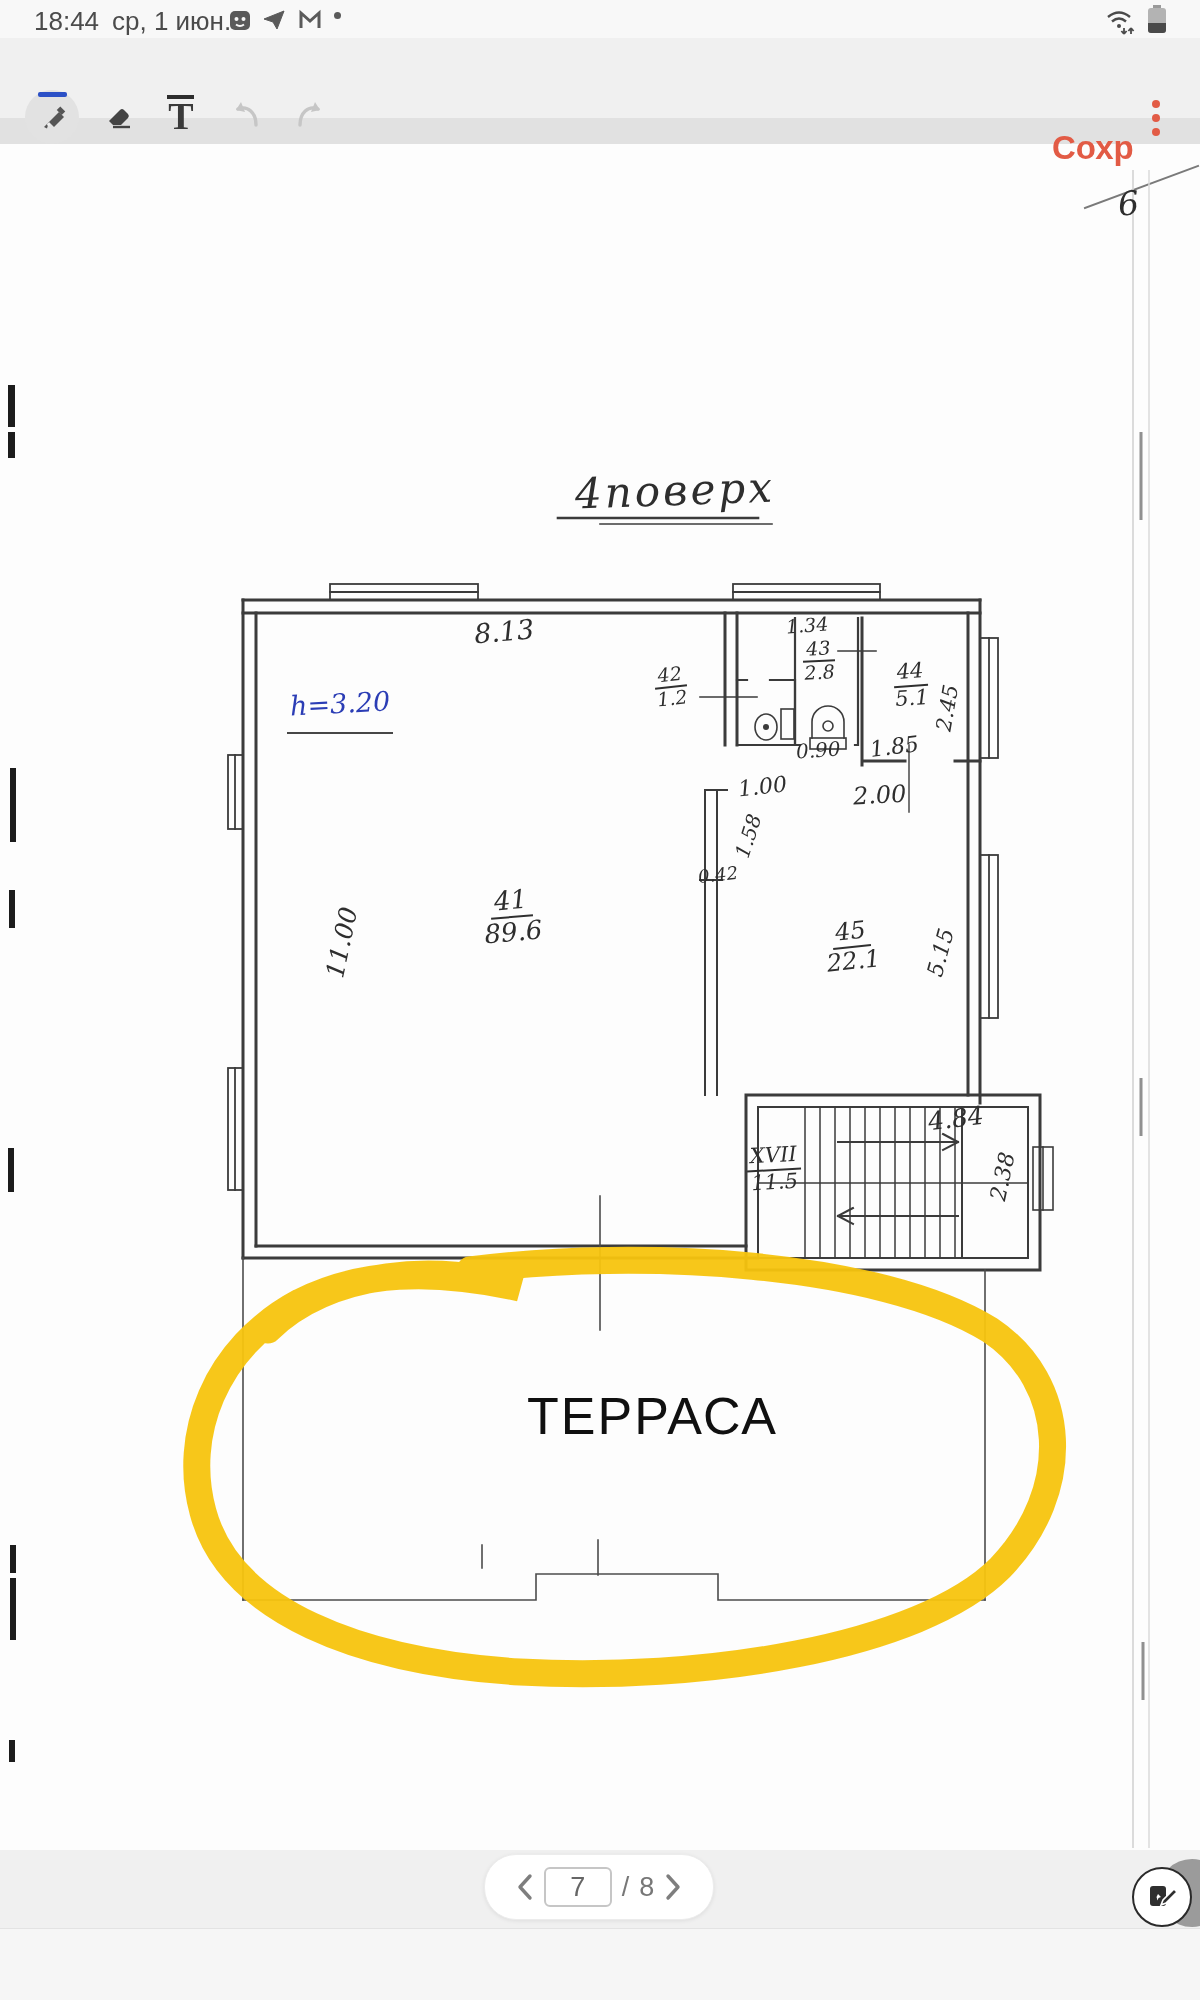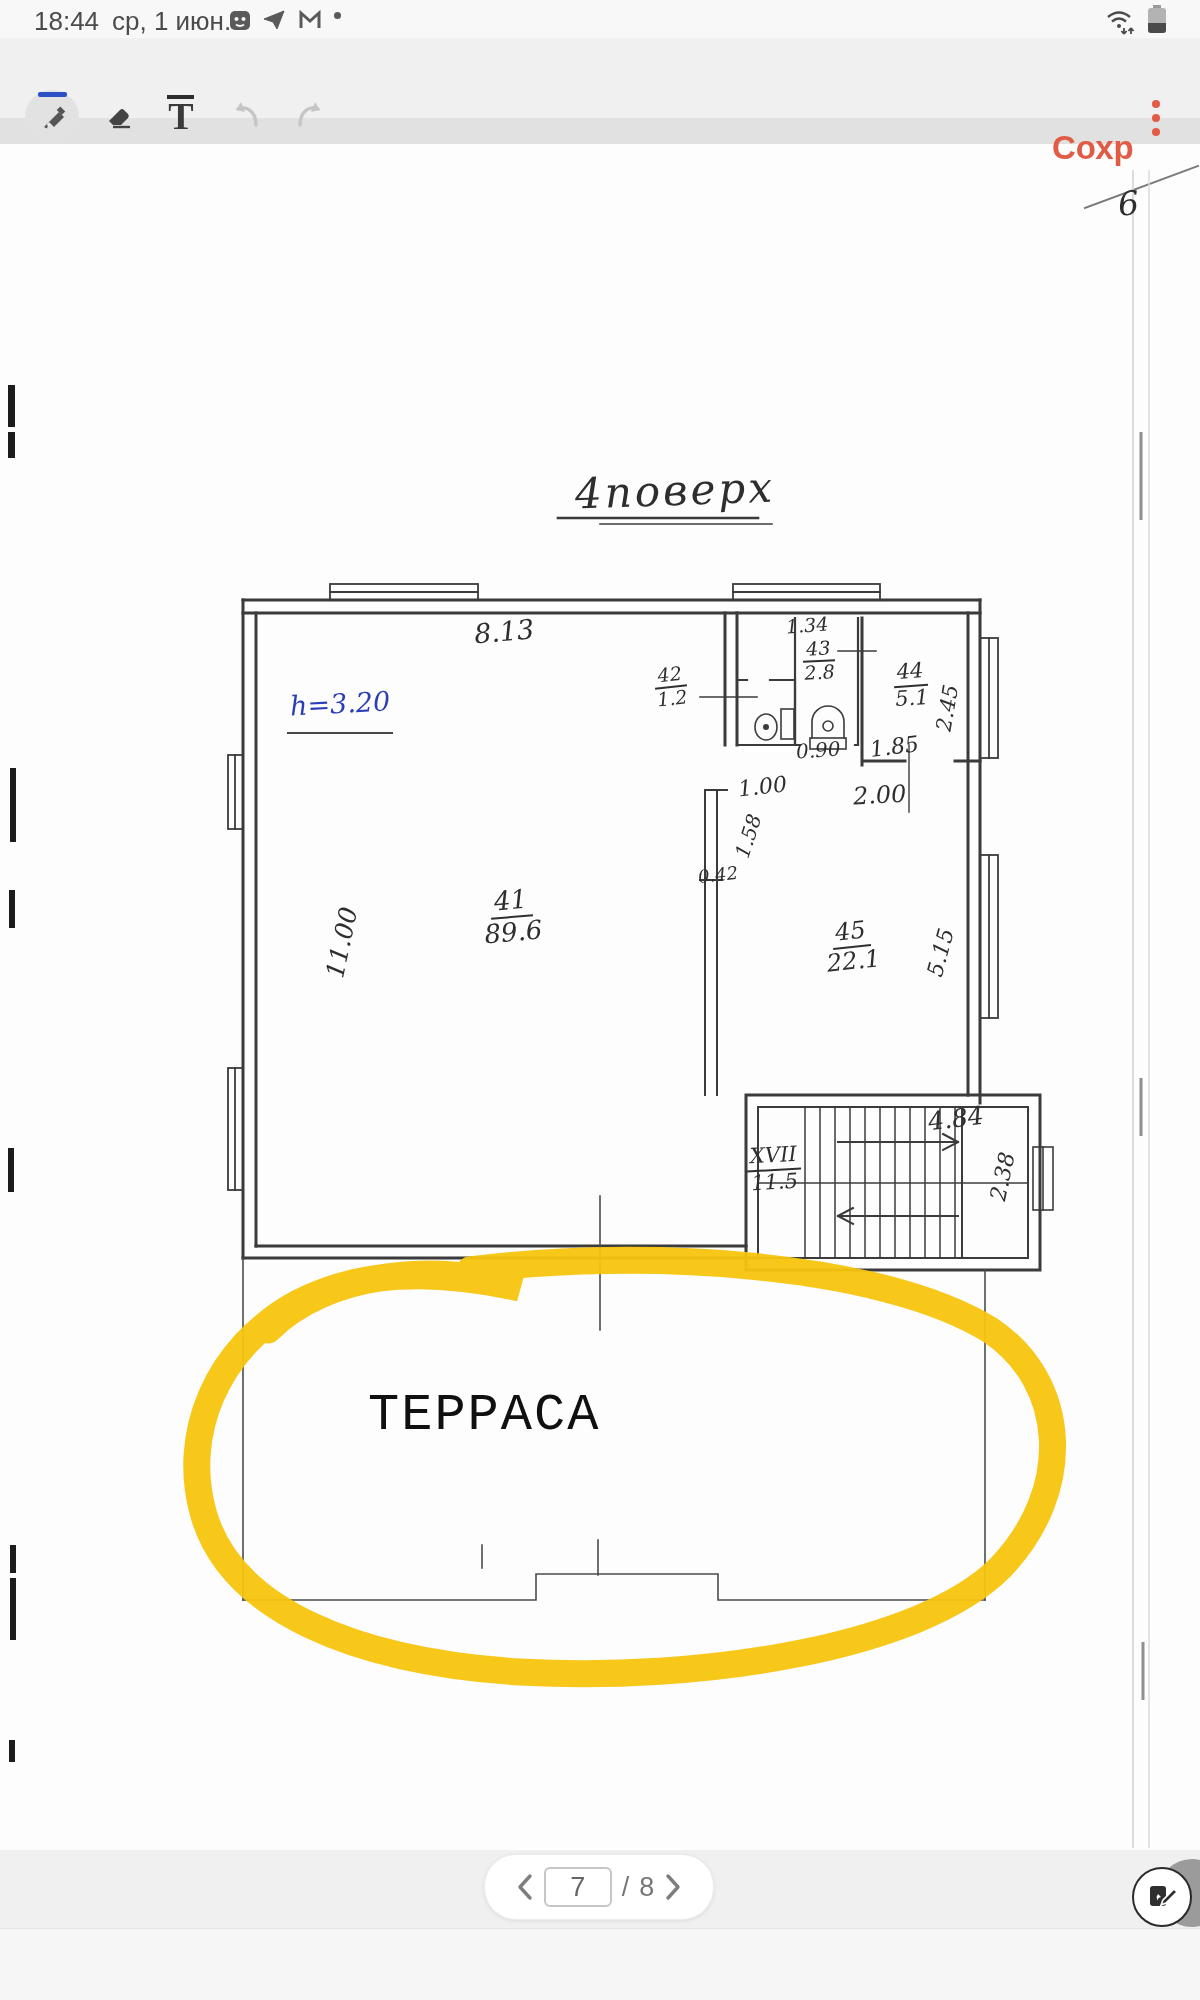--- a/index.html
+++ b/index.html
@@ -19,22 +19,22 @@
   #pen-underline{left:38px;top:92px;width:29px;height:5px;background:#2b50c6;border-radius:2px;z-index:32;}
   #text-underline{left:167px;top:95px;width:27px;height:4px;background:#2d2d2d;z-index:32;}
   #save-btn{left:1052px;top:58px;font-size:33px;font-weight:600;z-index:32;margin-top:33px;}
   #overflow-btn{left:1146px;top:60px;width:20px;height:40px;z-index:32;}
   .t-glyph{font-family:"Liberation Serif",serif;font-size:38px;color:#3a3a3a;font-weight:600;line-height:1;}
   
   .hw{position:absolute;font-family:"DejaVu Serif",serif;font-style:italic;color:#2e2e2e;z-index:6;white-space:nowrap;}
   .frac{text-align:center;line-height:1.12;}
   .frac .num{display:inline-block;border-bottom:2px solid #2f2f2f;padding:0 4px 1px 4px;}
   .frac .area{display:block;}
-  #terrace-text{position:absolute;left:368px;top:1386px;width:410px;text-align:left;z-index:6;
-                font-family:Liberation Mono, monospace;color:#101010;}
+  #terrace-text{position:absolute;left:368px;top:1386px;width:410px;text-align:right;z-index:6;
+                font-family:Liberation Sans, sans-serif;color:#101010;}
   #terrace-title{font-size:52px;letter-spacing:2px;}
   #terrace-note{font-size:45px;margin-top:6px;}
   
   #pager{left:484px;top:1854px;width:228px;height:64px;background:#fff;border:1px solid #ececec;
          border-radius:32px;box-shadow:0 1px 4px rgba(0,0,0,.08);z-index:25;
          display:flex;align-items:center;justify-content:center;gap:10px;}
   #page-box{width:64px;height:36px;border:2px solid #c6c6c6;border-radius:6px;display:flex;
             align-items:center;justify-content:center;font-size:27px;color:#666;}
   .pager-txt{font-size:27px;color:#777;}
   

